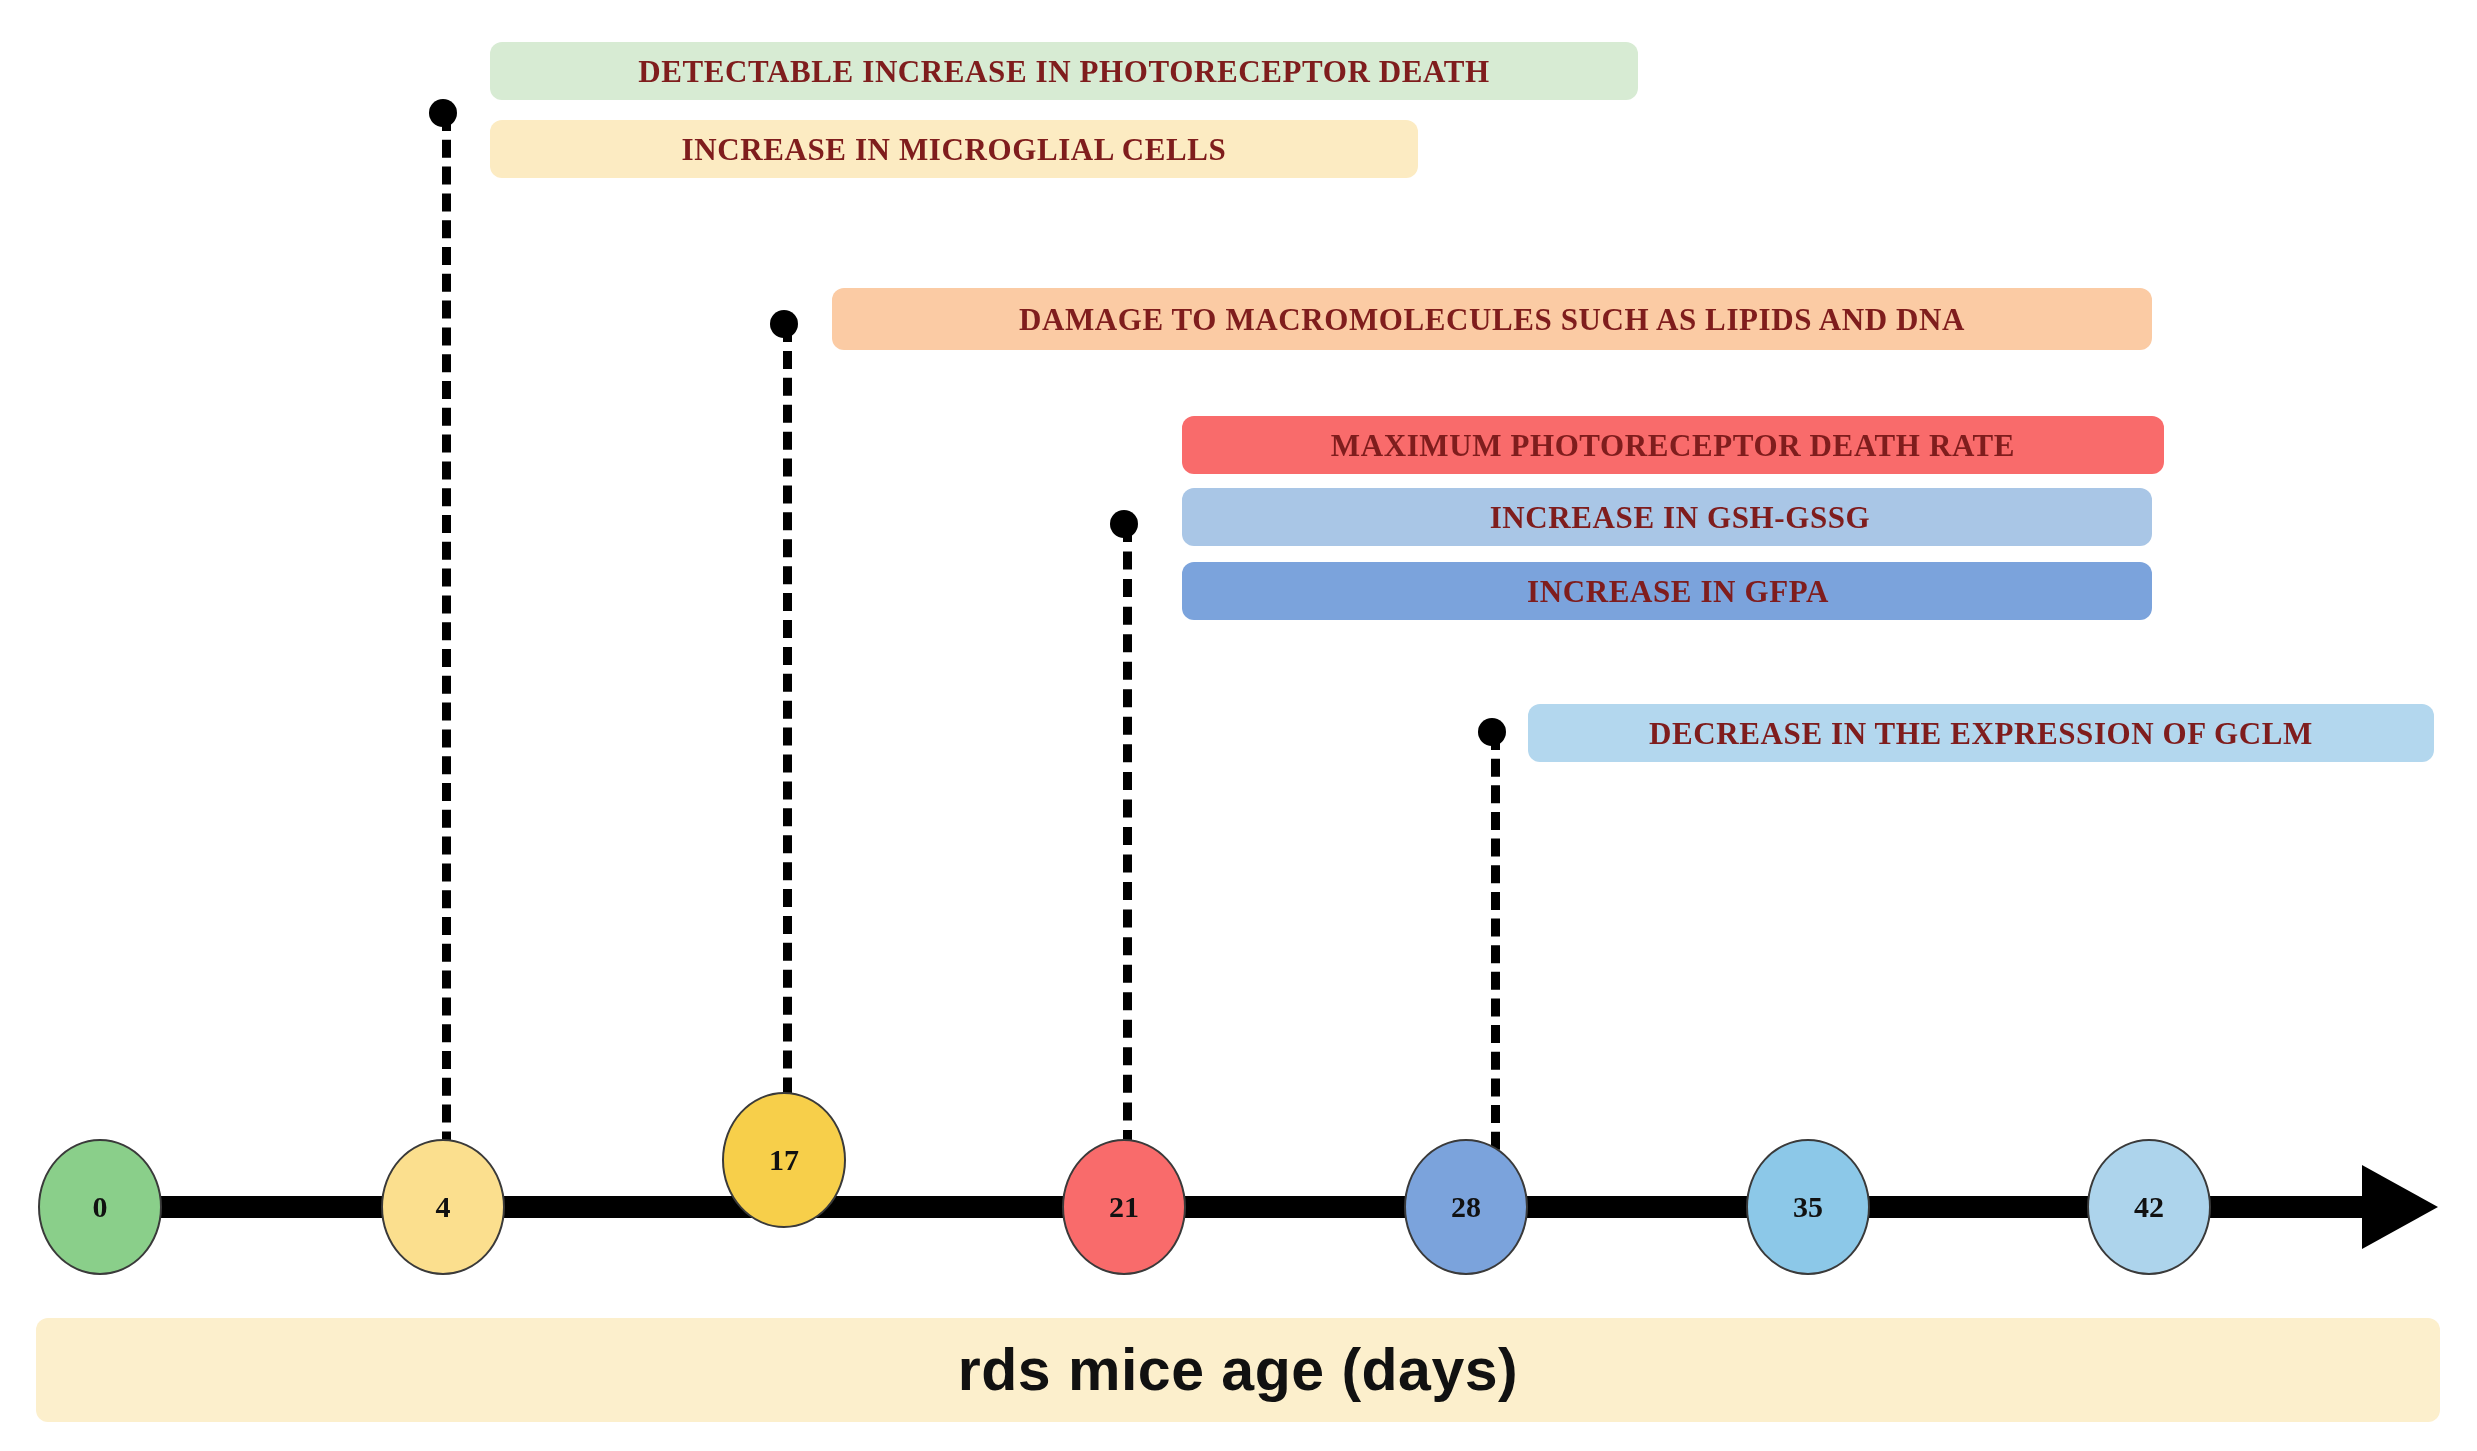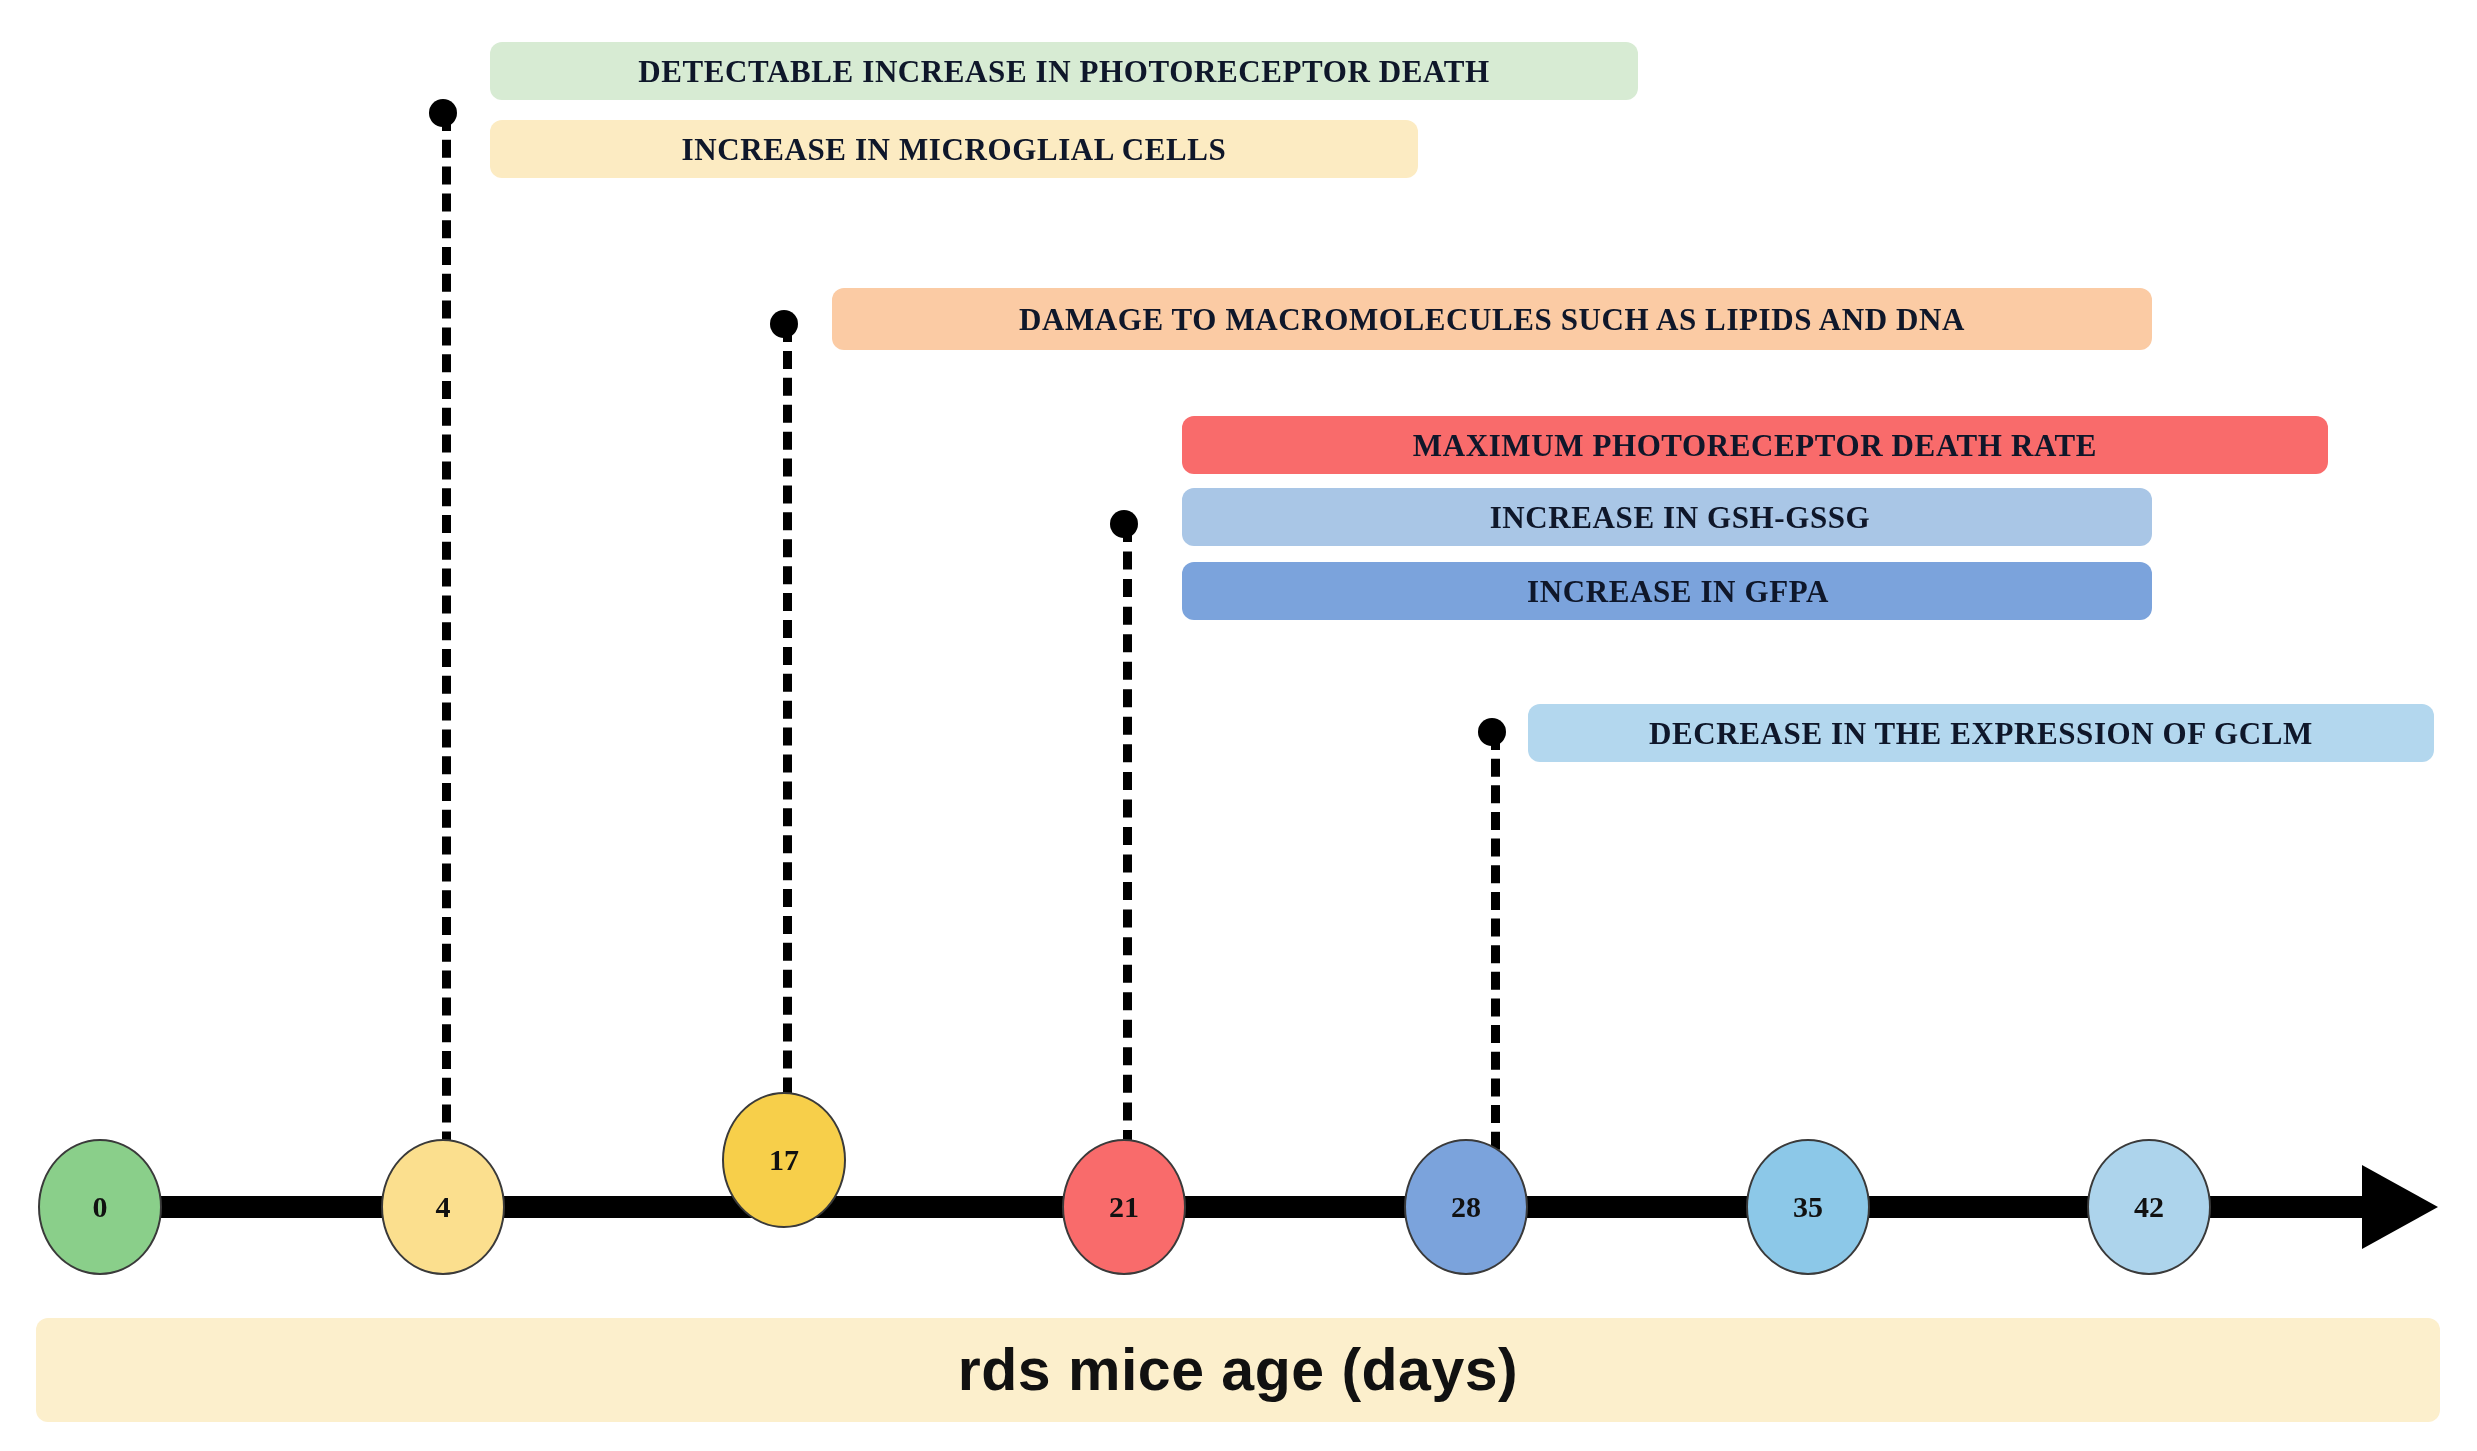--- a/index.html
+++ b/index.html
@@ -14,21 +14,21 @@
     position:absolute;
     border-radius:12px;
     display:flex;align-items:center;justify-content:center;
     box-sizing:border-box;
   }
   .bar .bar-label{
     font-family:"Liberation Serif", serif;
     font-weight:bold;
     font-size:31px;
     letter-spacing:0.6px;
-    color:#0f172a;
+    color:#7f1d1d;
     white-space:nowrap;
     text-align:center;
     line-height:1;
   }
 
   
   .stem{position:absolute;width:0;border-left:9px dashed #000000;}
   .stem-dot{
     position:absolute;width:28px;height:28px;border-radius:50%;
     background:#000000;
@@ -87,21 +87,21 @@
   <div id="events-layer">
       <div class="bar" style="left: 490px; top: 42px; width: 1148px; height: 58px; background: rgb(215, 235, 211);">
         <span class="bar-label">DETECTABLE INCREASE IN PHOTORECEPTOR DEATH</span>
       </div>
       <div class="bar" style="left: 490px; top: 120px; width: 928px; height: 58px; background: rgb(252, 235, 194);">
         <span class="bar-label">INCREASE IN MICROGLIAL CELLS</span>
       </div>
       <div class="bar" style="left: 832px; top: 288px; width: 1320px; height: 62px; background: rgb(251, 203, 164);">
         <span class="bar-label">DAMAGE TO MACROMOLECULES SUCH AS LIPIDS AND DNA</span>
       </div>
-      <div class="bar" style="left: 1182px; top: 416px; width: 1146px; height: 58px; background: rgb(249, 107, 107);">
+      <div class="bar" style="left: 1182px; top: 416px; width: 982px; height: 58px; background: rgb(249, 107, 107);">
         <span class="bar-label">MAXIMUM PHOTORECEPTOR DEATH RATE</span>
       </div>
       <div class="bar" style="left: 1182px; top: 488px; width: 970px; height: 58px; background: rgb(169, 198, 230); padding-left: 26px;">
         <span class="bar-label">INCREASE IN GSH-GSSG</span>
       </div>
       <div class="bar" style="left: 1182px; top: 562px; width: 970px; height: 58px; background: rgb(123, 163, 220); padding-left: 22px;">
         <span class="bar-label">INCREASE IN GFPA</span>
       </div>
       <div class="bar" style="left: 1528px; top: 704px; width: 906px; height: 58px; background: rgb(179, 215, 238); justify-content: center;">
         <span class="bar-label">DECREASE IN THE EXPRESSION OF GCLM</span>

